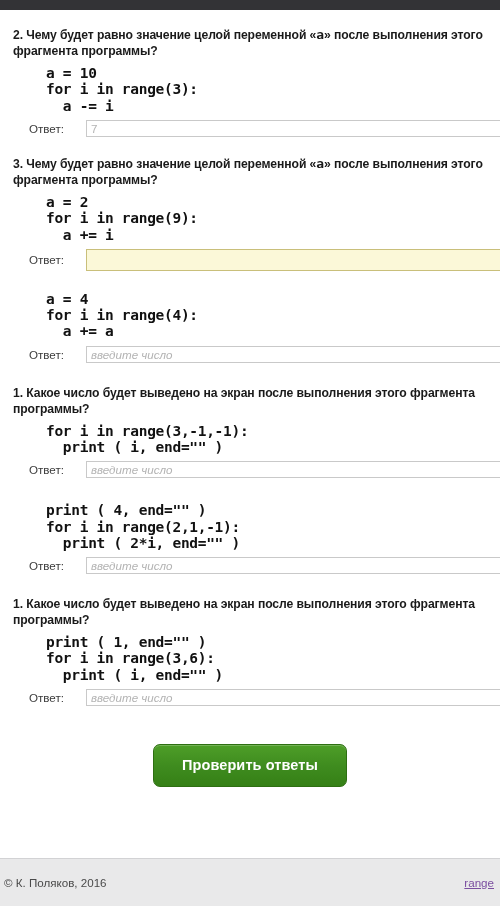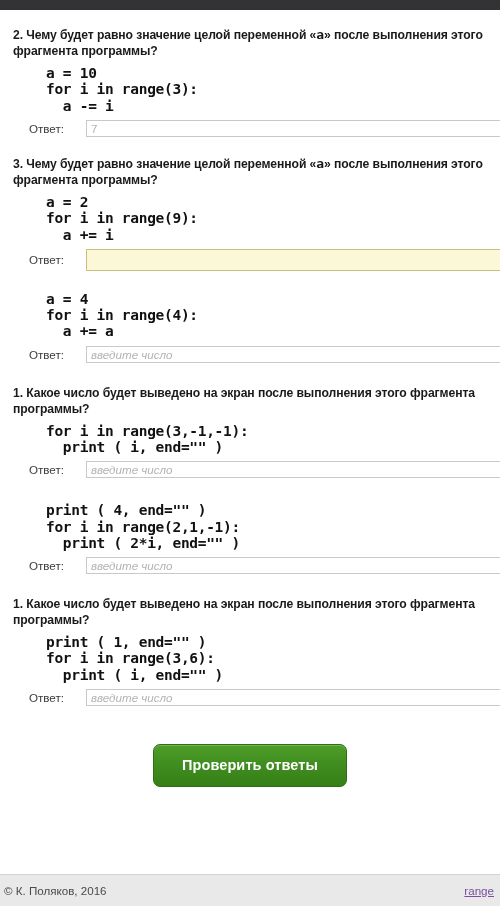--- a/index.html
+++ b/index.html
@@ -132,21 +132,21 @@
     box-shadow: inset 0 1px 0 rgba(255,255,255,0.22);
     letter-spacing: 0.1px;
   }
 
   
   .footer {
     position: absolute;
     left: 0;
     bottom: 0;
     width: 100%;
-    height: 32px;
+    height: 48px;
     background: #e9e9ea;
     border-top: 1px solid #d2d2d4;
     box-sizing: border-box;
     display: flex;
     align-items: center;
     justify-content: space-between;
     padding: 0 6px 0 4px;
     margin-top: 24px;
   }
   .footer-copy {

